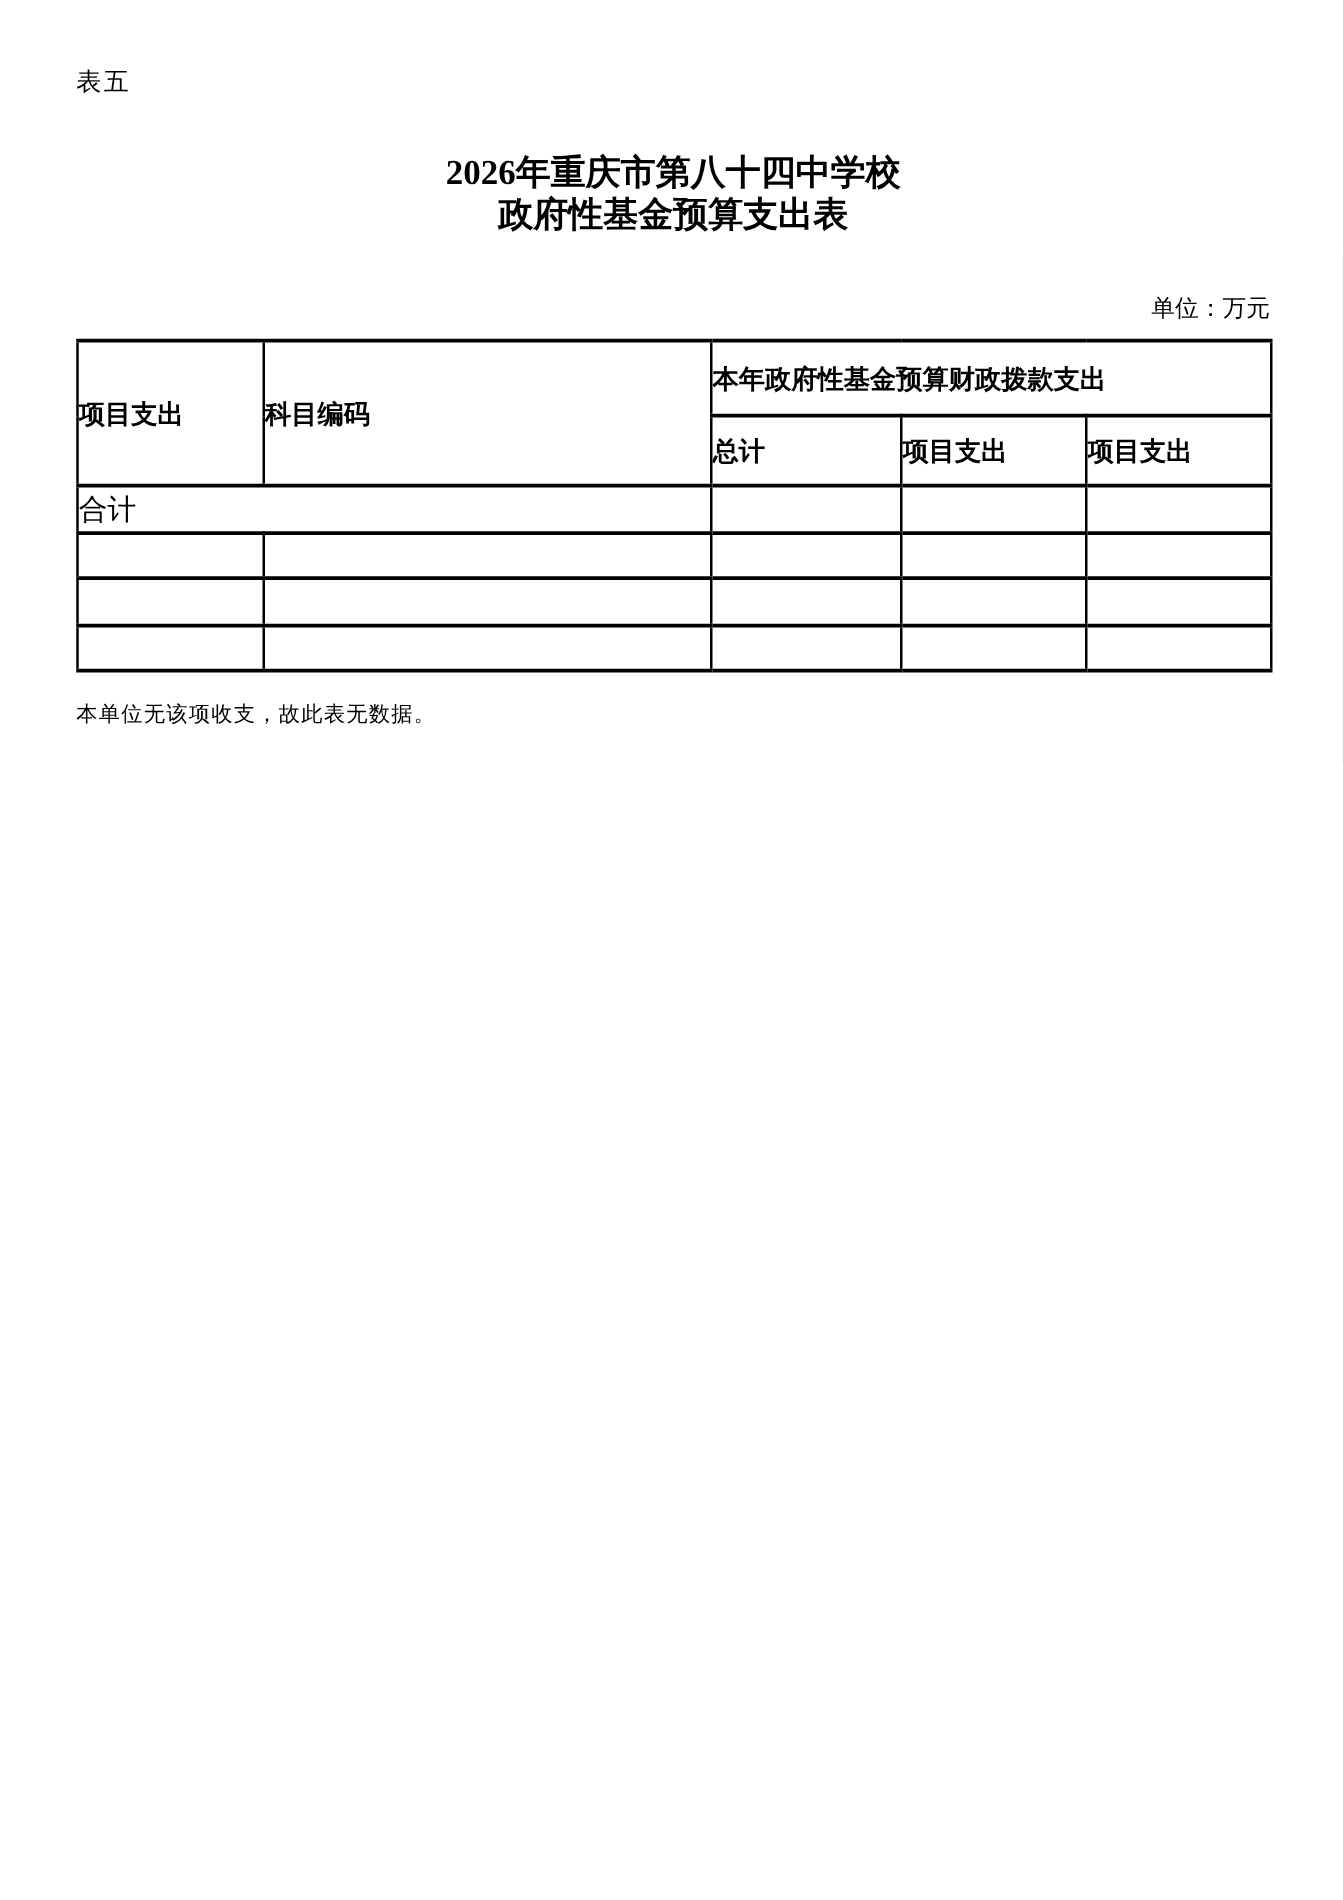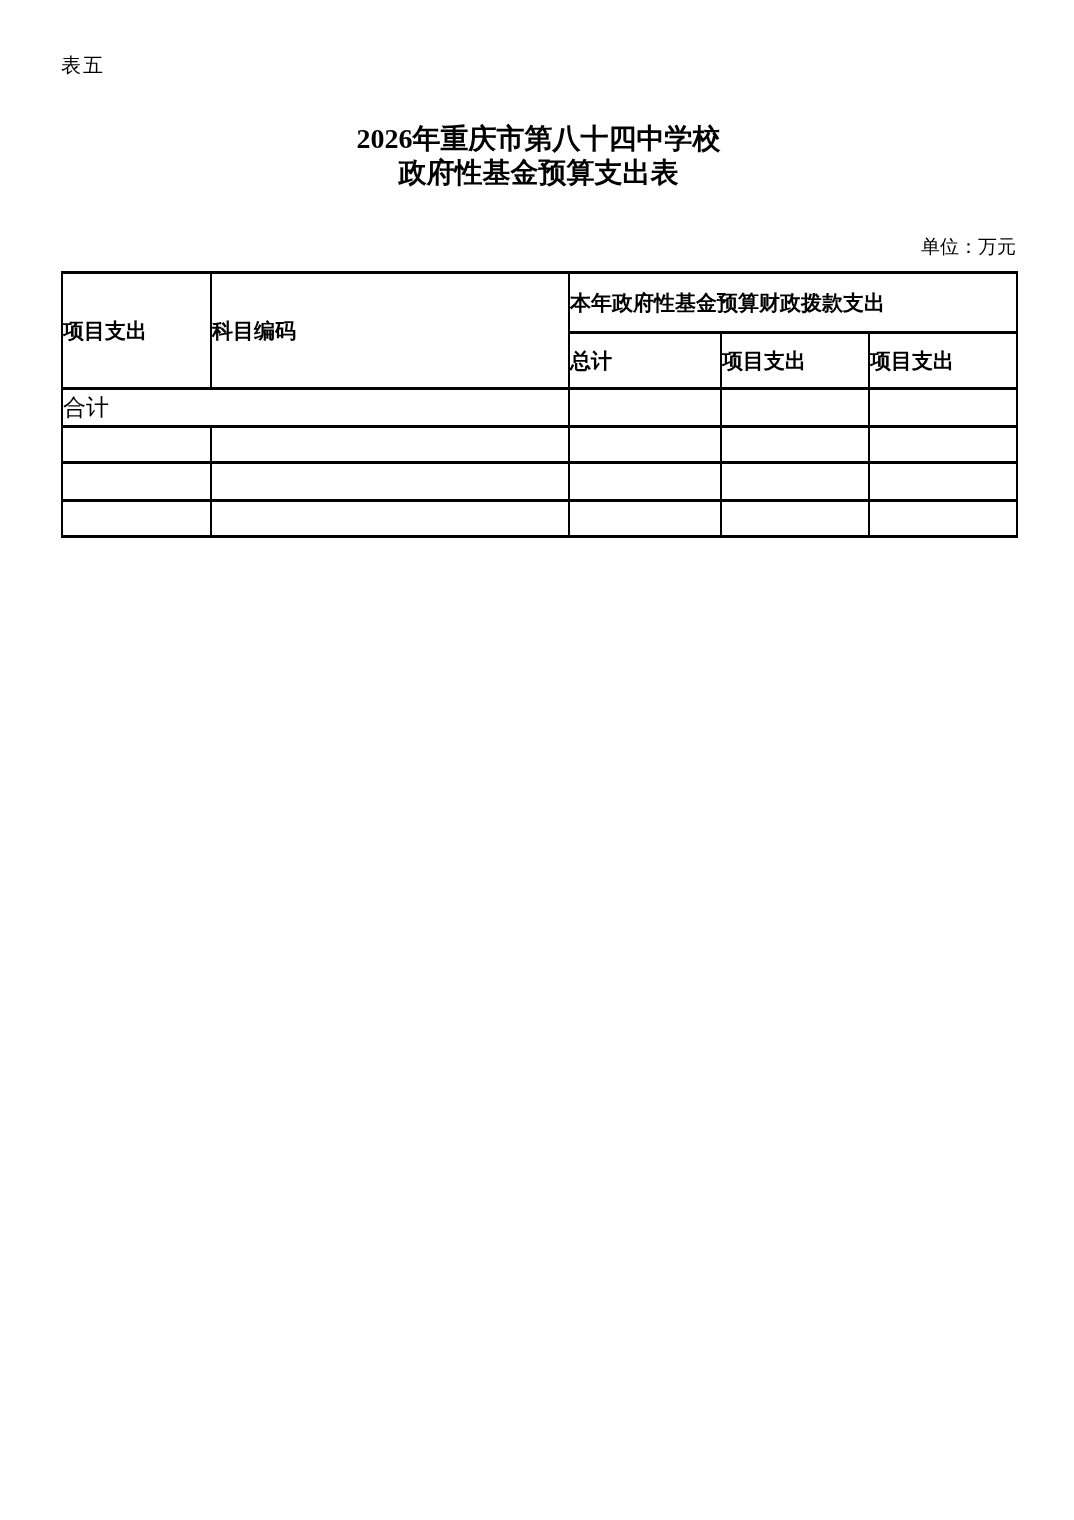--- a/index.html
+++ b/index.html
@@ -137,14 +137,15 @@
       <tr class="r-e3">
         <td></td>
         <td></td>
         <td></td>
         <td></td>
         <td></td>
       </tr>
     </tbody>
   </table>
 
+  <div class="footnote">本单位无该项收支，故此表无数据。</div>
 
 </div>
 
 </body></html>

